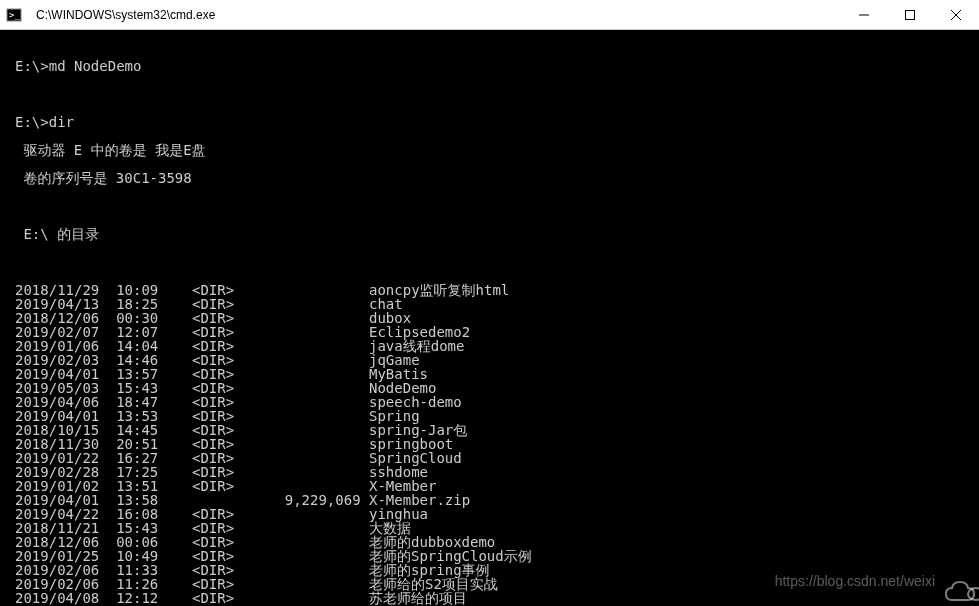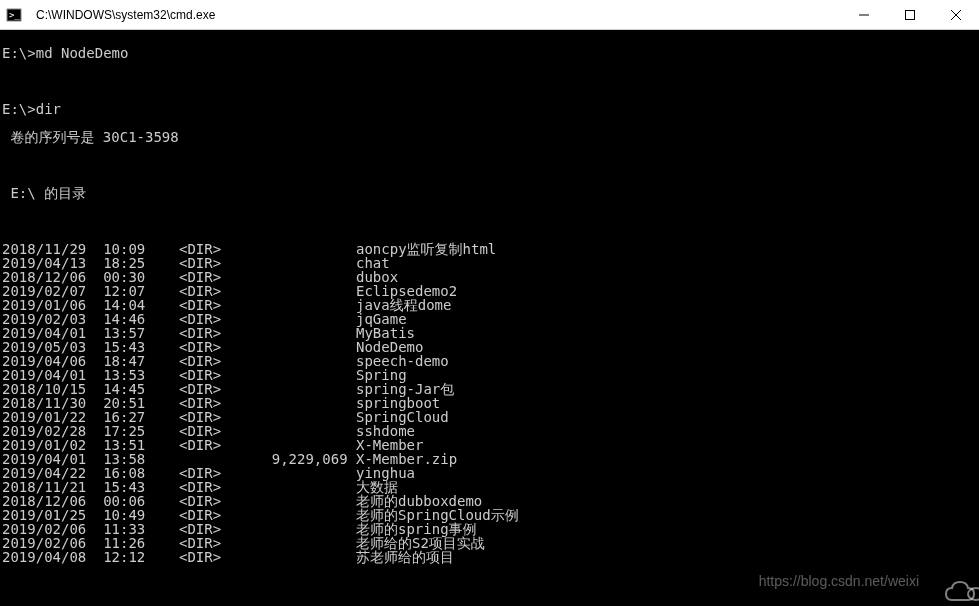--- a/index.html
+++ b/index.html
@@ -2,26 +2,26 @@
 <html><head>
   <meta charset="utf-8">
   <style>
     * { margin: 0; padding: 0; box-sizing: border-box; }
     body { width: 979px; height: 606px; font-family: 'Consolas', 'SimSun', monospace; font-size: 14px; overflow: hidden; background: #000; }
     .titlebar { height: 30px; background: #fff; display: flex; align-items: center; border-bottom: 1px solid #ccc; }
     .titlebar-icon { width: 16px; height: 16px; margin: 0 6px; display: flex; align-items: center; justify-content: center; }
     .titlebar-title { flex: 1; font-size: 12px; color: #000; font-family: 'Segoe UI', sans-serif; margin-left: 8px; }
     .titlebar-buttons { display: flex; }
     .titlebar-btn { width: 46px; height: 30px; display: flex; align-items: center; justify-content: center; font-family: 'Segoe UI', sans-serif; }
-    .terminal { background: #000; color: #ccc; padding: 2px; font-family: 'NSimSun', 'SimSun', 'Consolas', monospace; font-size: 14px; line-height: 14px; height: calc(100% - 30px); position: relative; white-space: pre; }
+    .terminal { background: #000; color: #ccc; padding: 15px; font-family: 'NSimSun', 'SimSun', 'Consolas', monospace; font-size: 14px; line-height: 14px; height: calc(100% - 30px); position: relative; white-space: pre; }
     .line { white-space: pre; }
     .annotation { position: absolute; color: #ff0000; font-family: 'SimSun', sans-serif; font-size: 14px; display: flex; align-items: center; }
     .arrow { display: inline-block; width: 60px; height: 2px; background: #ff0000; position: relative; margin-right: 4px; }
     .arrow::before { content: ''; position: absolute; left: -2px; top: -3px; border: 4px solid transparent; border-right: 8px solid #ff0000; }
-    .watermark { position: absolute; bottom: 18px; right: 60px; color: rgba(255,255,255,0.35); font-size: 14px; font-family: Arial, sans-serif; }
+    .watermark { position: absolute; bottom: 18px; right: 44px; color: rgba(255,255,255,0.35); font-size: 14px; font-family: Arial, sans-serif; }
     .cloud-logo { position: absolute; bottom: 12px; right: 8px; width: 48px; height: 32px; }
     .cmd-icon-svg { display: block; }
   </style>
 </head>
 <body>
 
 <div class="titlebar">
   <div class="titlebar-icon">
     <svg class="cmd-icon-svg" width="16" height="16" viewBox="0 0 16 16">
         <rect x="1" y="2" width="14" height="12" fill="#000" stroke="#888" stroke-width="1"></rect>
@@ -46,20 +46,21 @@
           <line x1="10" y1="0" x2="0" y2="10" stroke="#000" stroke-width="1"></line>
         </svg>
       </div>
   </div>
 </div>
 
 <div class="terminal">
 <div class="line"><span>E:\&gt;</span><span>md NodeDemo</span></div>
 <div class="line">&nbsp;</div>
 <div class="line"><span>E:\&gt;</span><span>dir</span></div>
+<div class="line"> 驱动器 E 中的卷是 我是E盘</div>
 <div class="line"> 卷的序列号是 30C1-3598</div>
 <div class="line">&nbsp;</div>
 <div class="line"> E:\ 的目录</div>
 <div class="line">&nbsp;</div>
 <div id="entries-container"><div class="line">2018/11/29  10:09    &lt;DIR&gt;                aoncpy监听复制html</div><div class="line">2019/04/13  18:25    &lt;DIR&gt;                chat</div><div class="line">2018/12/06  00:30    &lt;DIR&gt;                dubox</div><div class="line">2019/02/07  12:07    &lt;DIR&gt;                Eclipsedemo2</div><div class="line">2019/01/06  14:04    &lt;DIR&gt;                java线程dome</div><div class="line">2019/02/03  14:46    &lt;DIR&gt;                jqGame</div><div class="line">2019/04/01  13:57    &lt;DIR&gt;                MyBatis</div><div class="line">2019/05/03  15:43    &lt;DIR&gt;                NodeDemo</div><div class="line">2019/04/06  18:47    &lt;DIR&gt;                speech-demo</div><div class="line">2019/04/01  13:53    &lt;DIR&gt;                Spring</div><div class="line">2018/10/15  14:45    &lt;DIR&gt;                spring-Jar包</div><div class="line">2018/11/30  20:51    &lt;DIR&gt;                springboot</div><div class="line">2019/01/22  16:27    &lt;DIR&gt;                SpringCloud</div><div class="line">2019/02/28  17:25    &lt;DIR&gt;                sshdome</div><div class="line">2019/01/02  13:51    &lt;DIR&gt;                X-Member</div><div class="line">2019/04/01  13:58               9,229,069 X-Member.zip</div><div class="line">2019/04/22  16:08    &lt;DIR&gt;                yinghua</div><div class="line">2018/11/21  15:43    &lt;DIR&gt;                大数据</div><div class="line">2018/12/06  00:06    &lt;DIR&gt;                老师的dubboxdemo</div><div class="line">2019/01/25  10:49    &lt;DIR&gt;                老师的SpringCloud示例</div><div class="line">2019/02/06  11:33    &lt;DIR&gt;                老师的spring事例</div><div class="line">2019/02/06  11:26    &lt;DIR&gt;                老师给的S2项目实战</div><div class="line">2019/04/08  12:12    &lt;DIR&gt;                苏老师给的项目</div></div>
 
 
 
 
 

